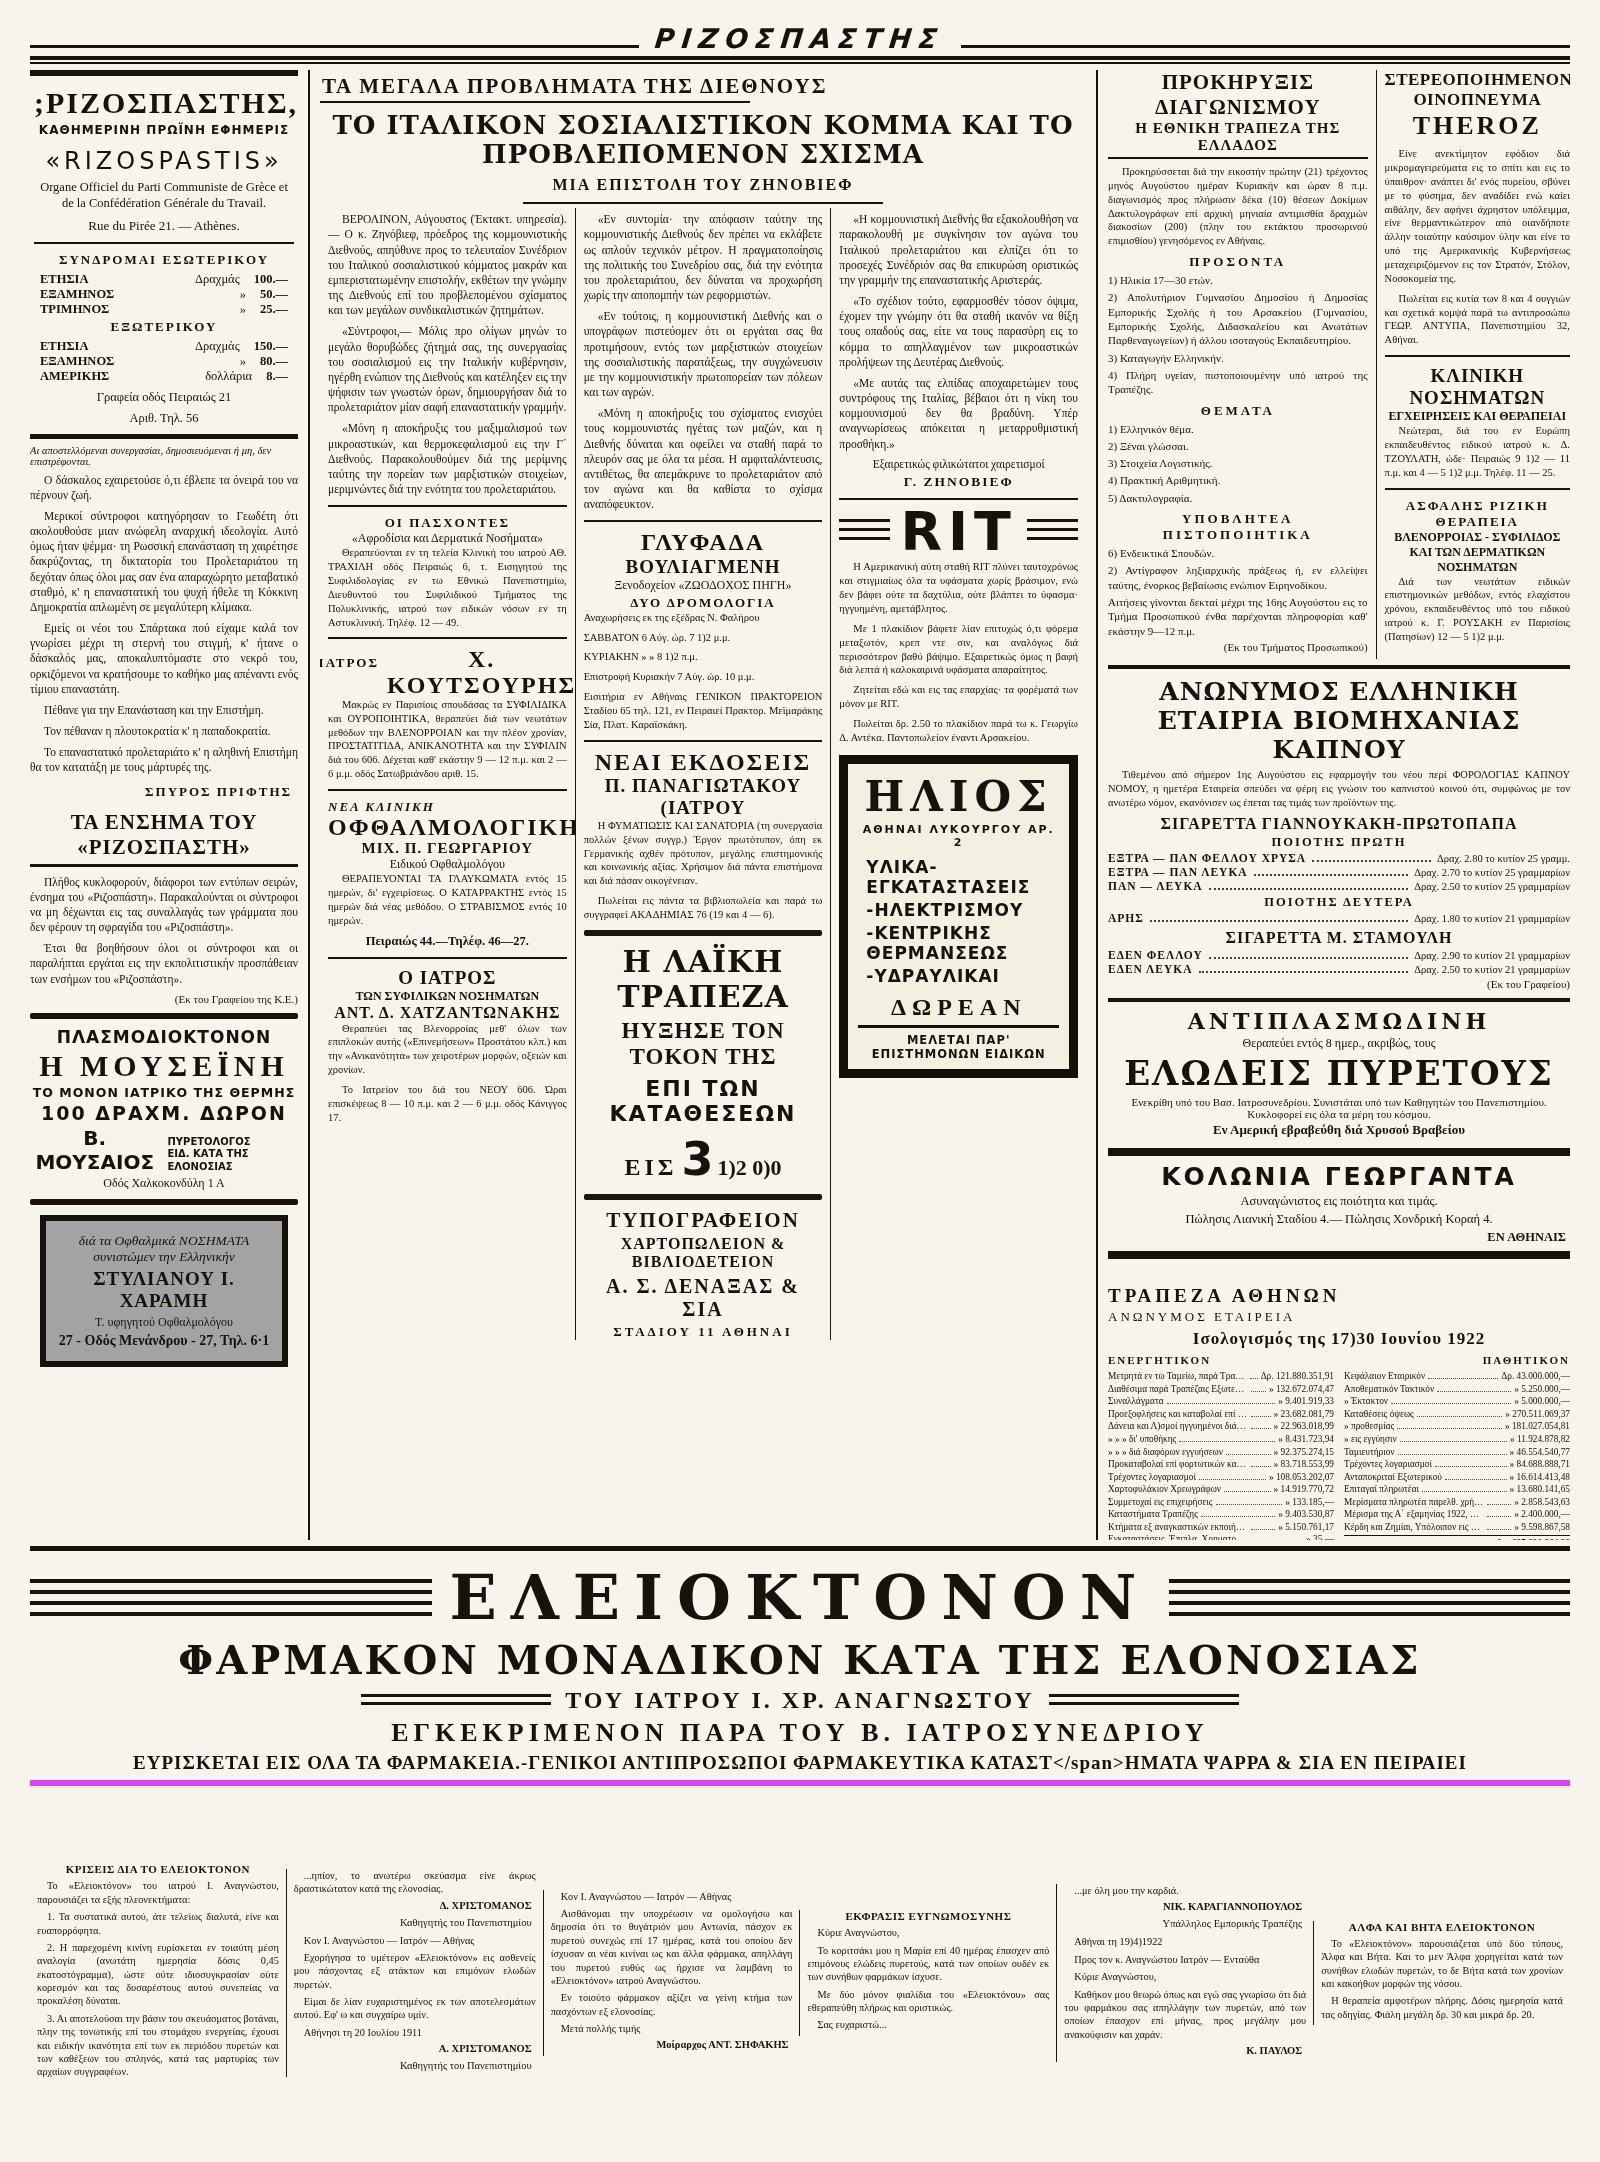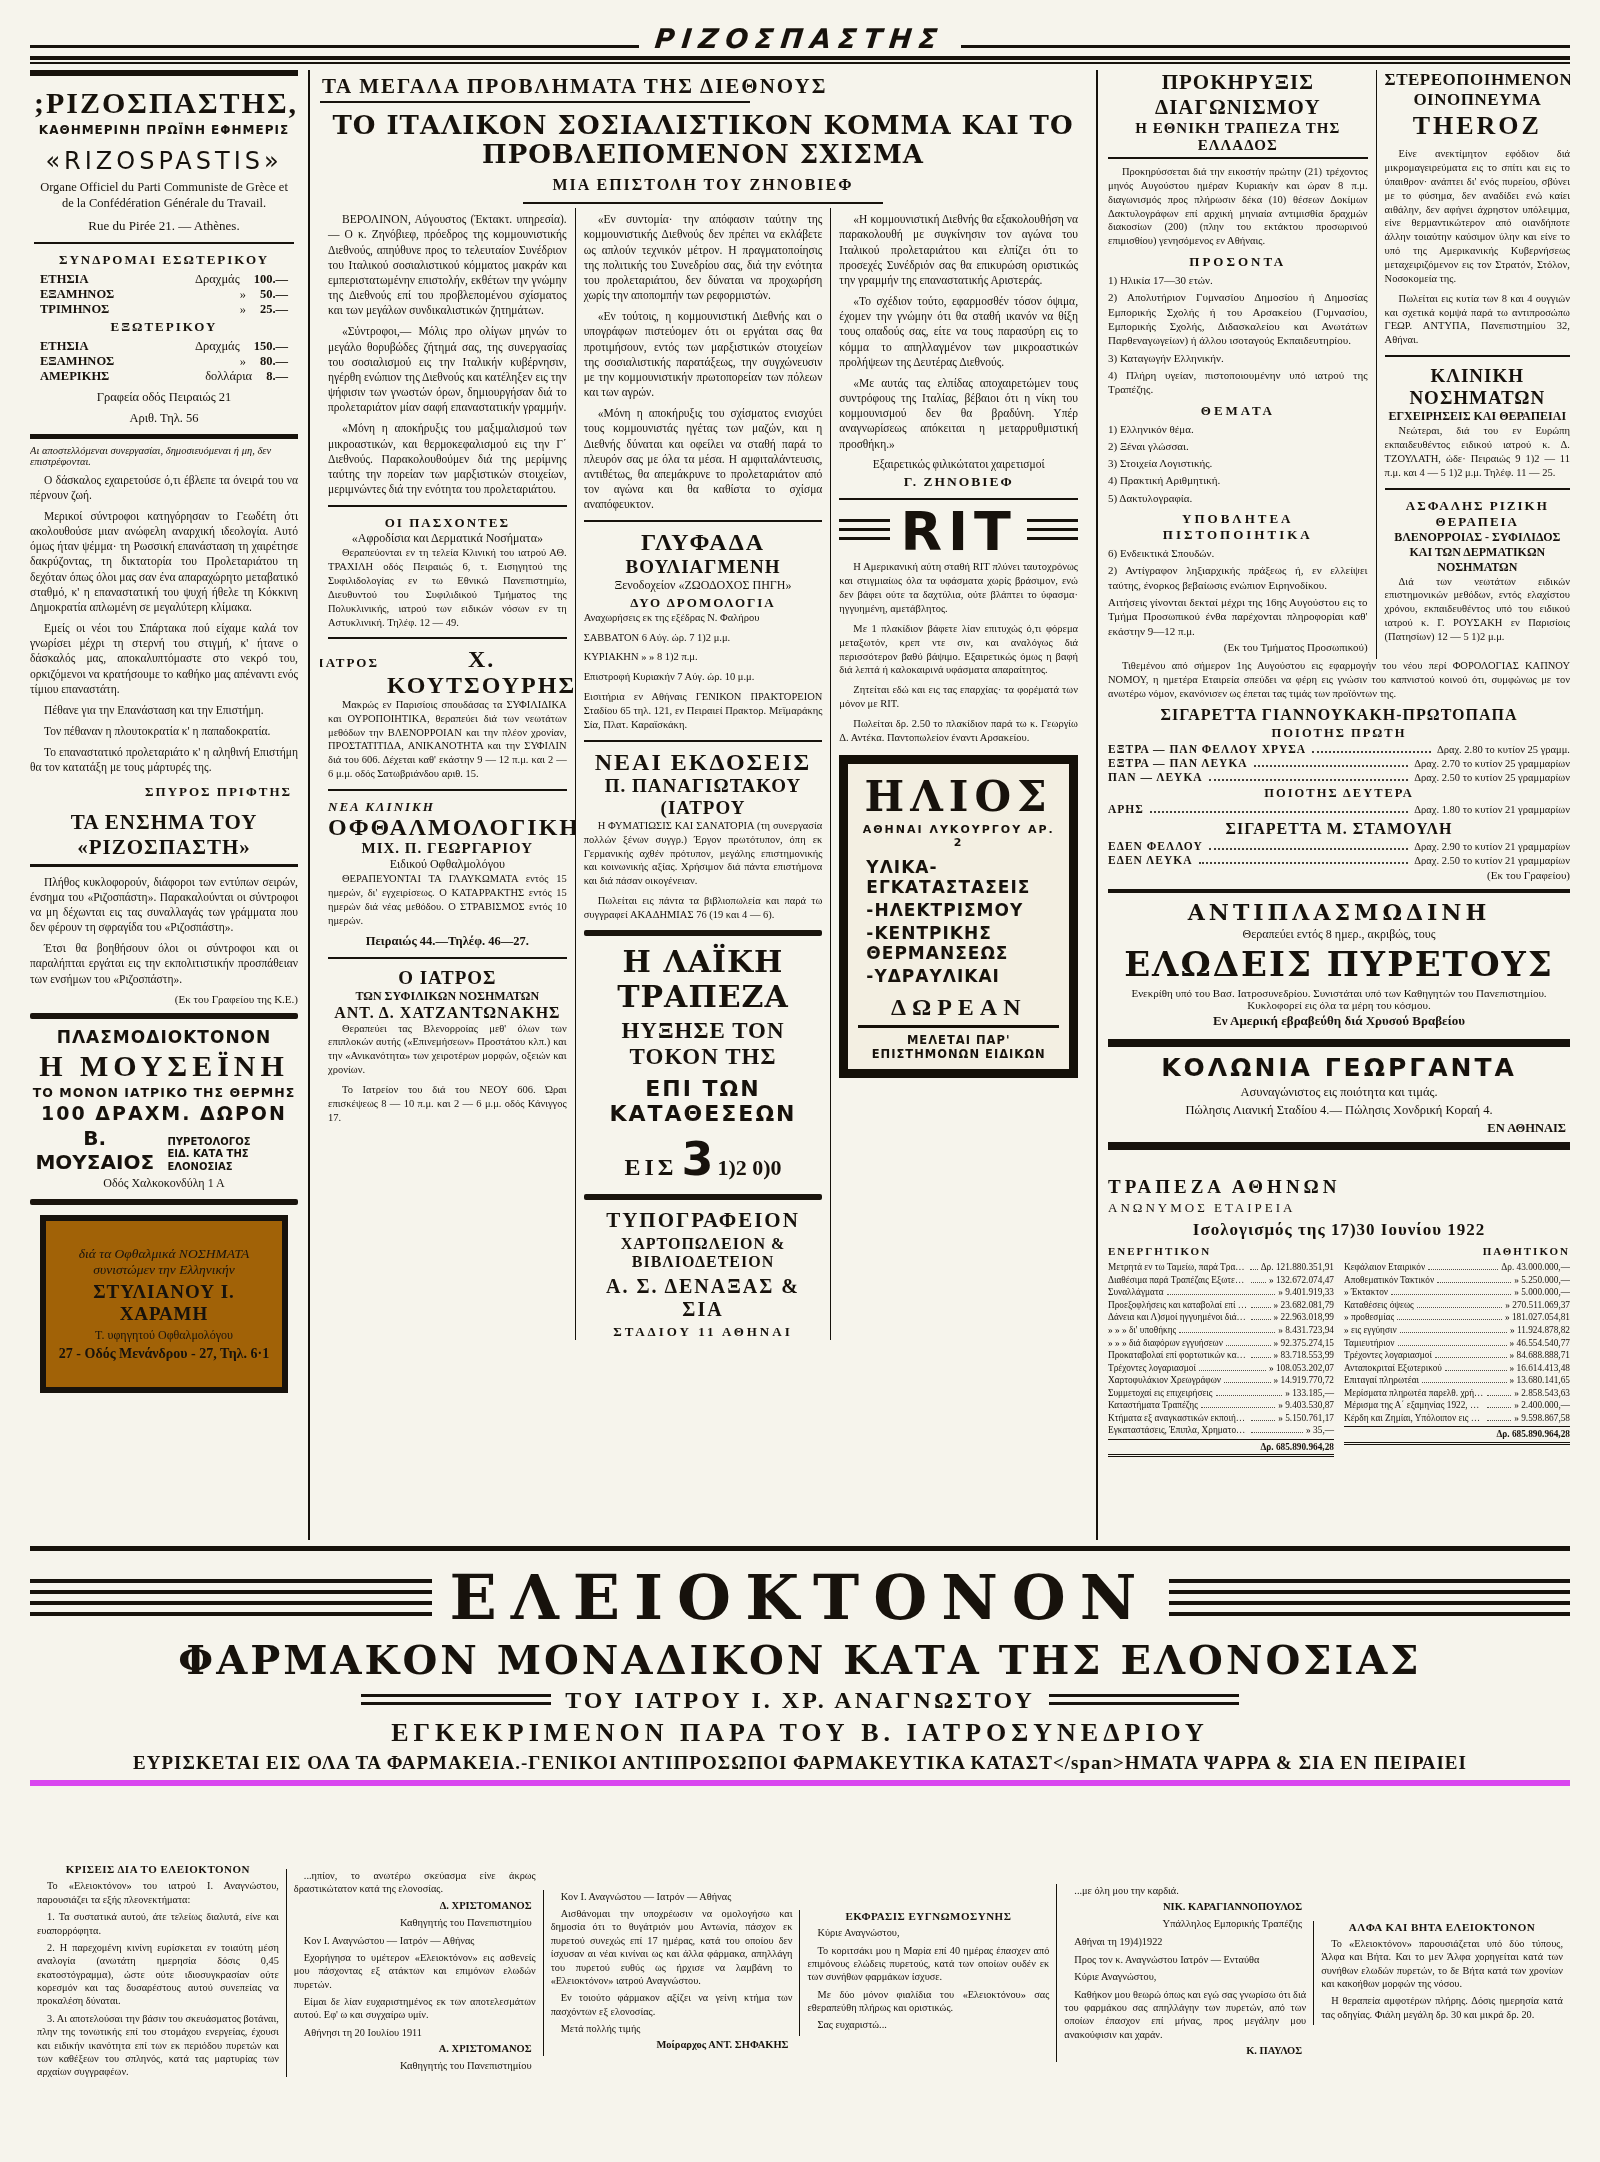--- a/index.html
+++ b/index.html
@@ -43,21 +43,21 @@
   .mous{text-align:center;}
   .mous .k{font-family:"DejaVu Sans",sans-serif;font-weight:bold;font-size:17px;letter-spacing:1px;}
   .mous .t{font-size:30px;font-weight:bold;letter-spacing:5px;margin:2px 0;}
   .mous .l1{font-family:"DejaVu Sans",sans-serif;font-weight:bold;font-size:12.5px;letter-spacing:1px;}
   .mous .l2{font-family:"DejaVu Sans",sans-serif;font-weight:bold;font-size:19px;letter-spacing:2px;margin:2px 0;}
   .mous .nm{display:flex;justify-content:center;gap:8px;align-items:baseline;}
   .mous .n{font-family:"DejaVu Sans",sans-serif;font-weight:bold;font-size:20px;}
   .mous .r{font-family:"DejaVu Sans",sans-serif;font-weight:bold;font-size:10px;text-align:left;line-height:1.25;}
   .mous .ad{font-size:12px;margin-top:2px;}
   
-  .charbox{border:6px solid #17120c;padding:25px 10px;margin:10px 10px;text-align:center;background:#a16207;}
+  .charbox{border:6px solid #17120c;padding:12px 10px;margin:10px 10px;text-align:center;background:#a3a3a3;}
   .charbox .a{font-size:13.5px;font-style:italic;}
   .charbox .n{font-size:19px;font-weight:bold;letter-spacing:1px;margin:3px 0;}
   .charbox .r{font-size:12px;}
   .charbox .ad{font-size:14px;font-weight:bold;margin-top:3px;}
   
   .kicker{font-size:21px;font-weight:bold;letter-spacing:2px;margin:4px 0 2px 2px;}
   .kickrule{width:430px;border-top:2px solid #17120c;margin-bottom:8px;}
   .headline{font-size:26px;font-weight:bold;letter-spacing:1px;text-align:center;line-height:1.1;
             font-family:"DejaVu Serif",serif;}
   .subhead{font-size:16px;font-weight:bold;letter-spacing:2px;text-align:center;margin:8px 0 4px 0;
@@ -465,20 +465,21 @@
           <div class="thinsep"></div>
           <div>
             <div class="adk">ΑΣΦΑΛΗΣ ΡΙΖΙΚΗ ΘΕΡΑΠΕΙΑ</div>
             <div class="adr" style="font-weight:bold;">ΒΛΕΝΟΡΡΟΙΑΣ - ΣΥΦΙΛΙΔΟΣ ΚΑΙ ΤΩΝ ΔΕΡΜΑΤΙΚΩΝ ΝΟΣΗΜΑΤΩΝ</div>
             <p class="body small">Διά των νεωτάτων ειδικών επιστημονικών μεθόδων, εντός ελαχίστου χρόνου, εκπαιδευθέντος υπό του ειδικού ιατρού κ. Γ. ΡΟΥΣΑΚΗ εν Παρισίοις (Πατησίων) 12 — 5 1)2 μ.μ.</p>
           </div>
         </div>
       </div>
 
       <div>
+        <div class="kap-t">ΑΝΩΝΥΜΟΣ ΕΛΛΗΝΙΚΗ ΕΤΑΙΡΙΑ ΒΙΟΜΗΧΑΝΙΑΣ ΚΑΠΝΟΥ</div>
         <p class="body small">Τιθεμένου από σήμερον 1ης Αυγούστου εις εφαρμογήν του νέου περί ΦΟΡΟΛΟΓΙΑΣ ΚΑΠΝΟΥ ΝΟΜΟΥ, η ημετέρα Εταιρεία σπεύδει να φέρη εις γνώσιν του καπνιστού κοινού ότι, συμφώνως με τον ανωτέρω νόμον, εκανόνισεν ως έπεται τας τιμάς των προϊόντων της.</p>
         <div class="brand">ΣΙΓΑΡΕΤΤΑ ΓΙΑΝΝΟΥΚΑΚΗ-ΠΡΩΤΟΠΑΠΑ</div>
         <div class="qual">ΠΟΙΟΤΗΣ ΠΡΩΤΗ</div>
         <div>
 
             <div class="prow">
               <span class="it">ΕΞΤΡΑ — ΠΑΝ ΦΕΛΛΟΥ ΧΡΥΣΑ</span>
               <span class="dots"></span>
               <span class="pr">Δραχ. 2.80 το κυτίον 25 γραμμ.</span>
             </div>

